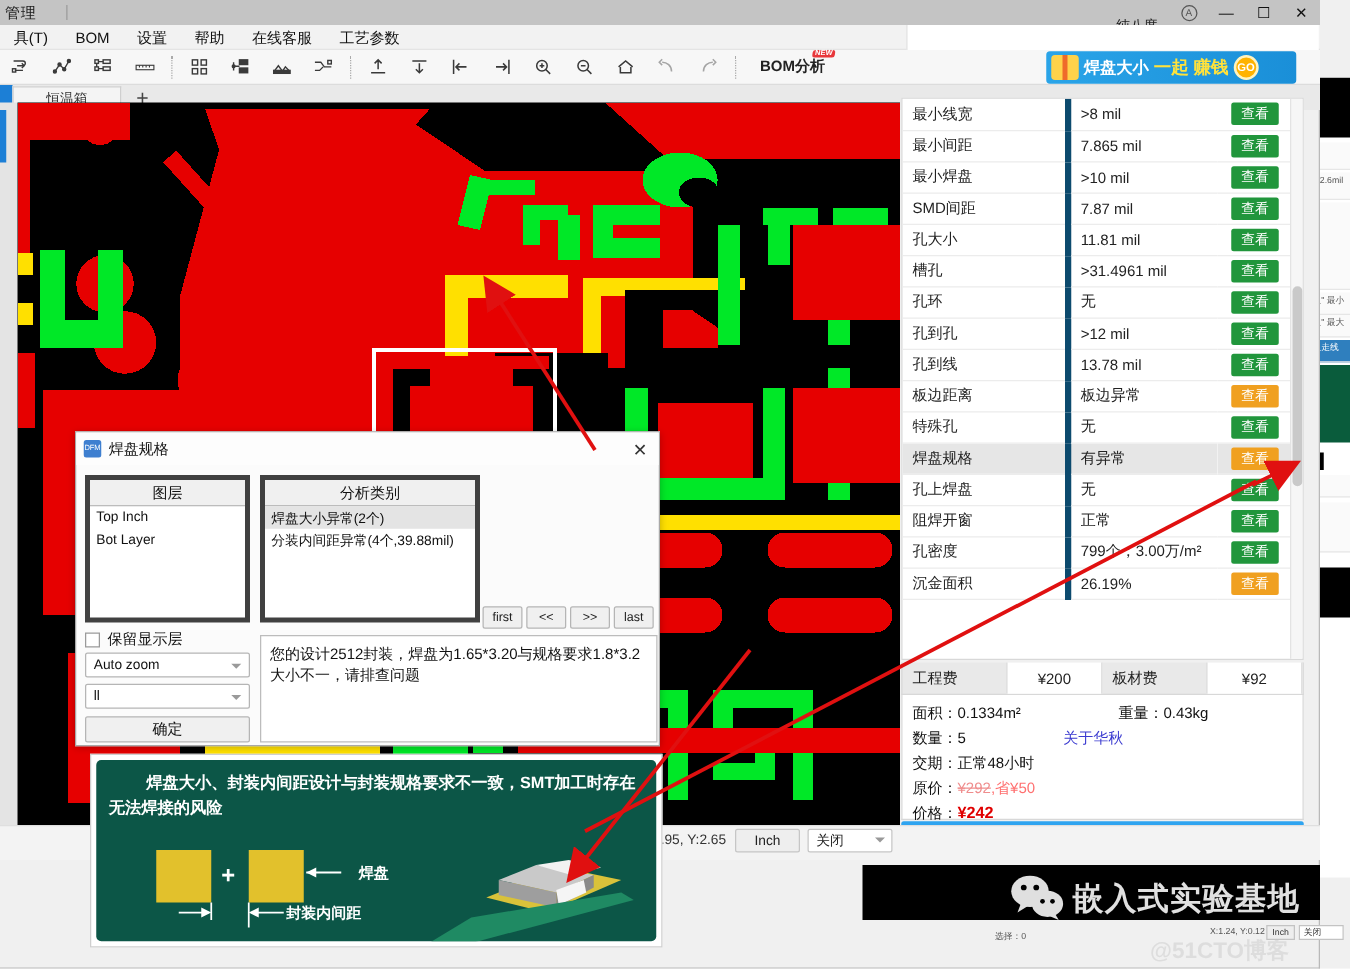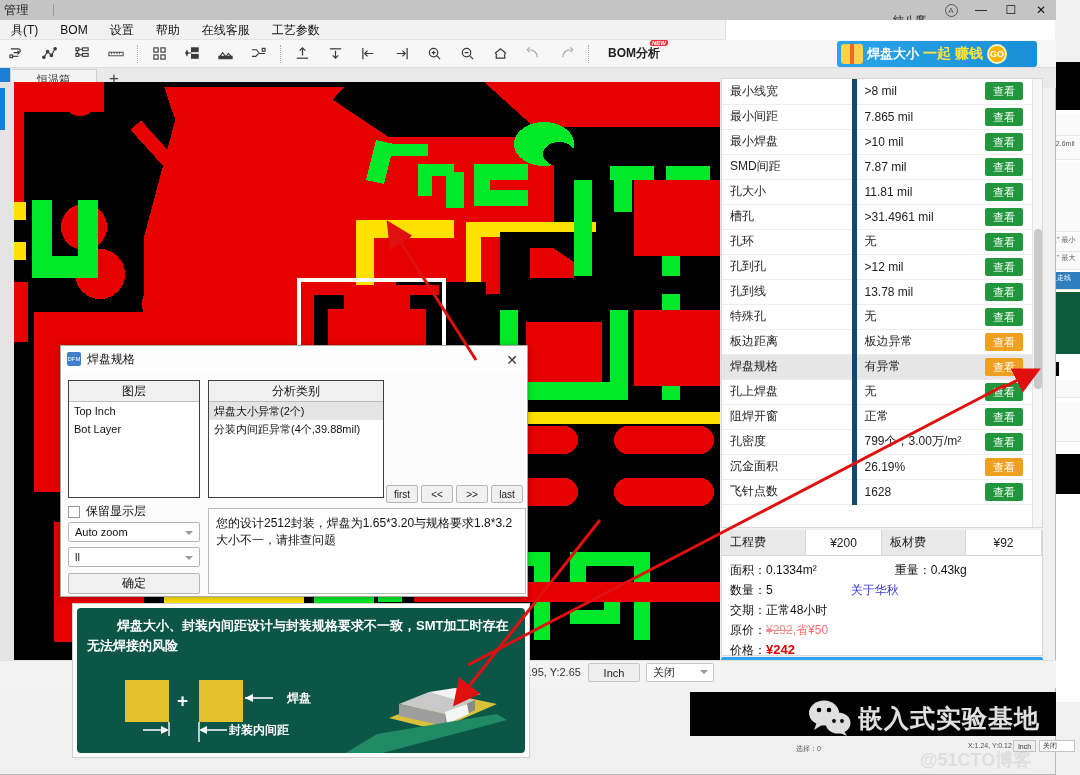--- a/index.html
+++ b/index.html
@@ -116,21 +116,21 @@
   .sb2-inch { position:absolute; left:1013px; top:740px; width:23px; height:12px; border:1px solid #c3c3c3; background:#eee; font-size:7px; display:flex;align-items:center;justify-content:center;color:#333;}
   .sb2-close { position:absolute; left:1039px; top:740px; width:36px; height:12px; border:1px solid #c3c3c3; background:#fff; font-size:7px; display:flex;align-items:center;padding-left:3px;color:#333;}
   .sb2-sel{ position:absolute; left:796px; top:744px; font-size:7px; color:#555;}
 
   
   .dlg { position:absolute; left:60px; top:345px; width:468px; height:252px; background:#fbfbfb; border:1px solid #a8a8a8; box-shadow:0 1px 6px rgba(0,0,0,.25);}
   .dlg-bar { height:26px; display:flex; align-items:center; padding-left:6px; background:#fdfdfd;}
   .dlg-ico { width:14px; height:14px; background:#3e7fd0; color:#fff; font-size:6px; display:flex; align-items:center; justify-content:center; border-radius:2px; flex:none;}
   .dlg-title { font-size:12px; color:#111; margin-left:6px;}
   .dlg-x { position:absolute; right:4px; top:4px; width:22px; height:20px; display:flex; align-items:center; justify-content:center; font-size:14px; color:#333;}
-  .lb { position:absolute; background:#fff; border:1px solid #404040; }
+  .lb { position:absolute; background:#fff; border:4px solid #404040; }
   .lb-head { height:21px; background:#f0f0f0; border-bottom:1px solid #bcbcbc; font-size:12px; color:#111; display:flex; align-items:center; justify-content:center;}
   .lb-item { height:18px; font-size:11px; color:#111; display:flex; align-items:center; padding-left:5px; white-space:nowrap;}
   .lb-item.sel { background:#e4e4e4; }
   .nav-btns { position:absolute; left:386px; top:485px; width:140px; display:flex; gap:3px;}
   .nav-btn { width:32px; height:18px; background:#f0f0f0; border:1px solid #b5b5b5; border-radius:2px; font-size:10px; color:#222; display:flex; align-items:center; justify-content:center;}
   .chk-row { position:absolute; left:68px; top:503px; display:flex; align-items:center; gap:6px;}
   .chk-box { width:12px; height:12px; border:1px solid #9a9a9a; background:#fff;}
   .chk-lbl { font-size:12px; color:#111;}
   .combo { position:absolute; left:68px; width:132px; height:20px; background:#fff; border:1px solid #b5b5b5; border-radius:2px; font-size:11px; color:#111; display:flex; align-items:center; padding-left:6px;}
   .combo .cv { position:absolute; right:6px; top:8px; width:0;height:0;border-left:4px solid transparent;border-right:4px solid transparent;border-top:4px solid #9a9a9a;}
@@ -470,28 +470,28 @@
               <td class="c-name">孔到孔</td>
               <td class="c-val">&gt;12 mil</td>
               <td class="c-btn"><span class="chk chk-ok">查看</span></td>
             </tr>
             <tr>
               <td class="c-name">孔到线</td>
               <td class="c-val">13.78 mil</td>
               <td class="c-btn"><span class="chk chk-ok">查看</span></td>
             </tr>
             <tr>
-              <td class="c-name">特殊孔</td>
-              <td class="c-val">无</td>
-              <td class="c-btn"><span class="chk chk-ok">查看</span></td>
-            </tr>
-            <tr>
               <td class="c-name">板边距离</td>
               <td class="c-val v-warn">板边异常</td>
               <td class="c-btn"><span class="chk chk-warn">查看</span></td>
+            </tr>
+            <tr>
+              <td class="c-name">特殊孔</td>
+              <td class="c-val">无</td>
+              <td class="c-btn"><span class="chk chk-ok">查看</span></td>
             </tr>
             <tr class="row-hl">
               <td class="c-name">焊盘规格</td>
               <td class="c-val v-warn">有异常</td>
               <td class="c-btn"><span class="chk chk-warn">查看</span></td>
             </tr>
             <tr>
               <td class="c-name">孔上焊盘</td>
               <td class="c-val">无</td>
               <td class="c-btn"><span class="chk chk-ok">查看</span></td>
@@ -503,25 +503,20 @@
             </tr>
             <tr>
               <td class="c-name">孔密度</td>
               <td class="c-val">799个；3.00万/m²</td>
               <td class="c-btn"><span class="chk chk-ok">查看</span></td>
             </tr>
             <tr>
               <td class="c-name">沉金面积</td>
               <td class="c-val v-warn">26.19%</td>
               <td class="c-btn"><span class="chk chk-warn">查看</span></td>
-            </tr>
-            <tr>
-              <td class="c-name">飞针点数</td>
-              <td class="c-val">1628</td>
-              <td class="c-btn"><span class="chk chk-ok">查看</span></td>
             </tr>
           </tbody>
     </table>
     <div class="panel-scroll">
       <div class="panel-thumb"></div>
     </div>
   </div>
 
   <div class="feerow">
     <span class="fee-lbl">工程费</span>

